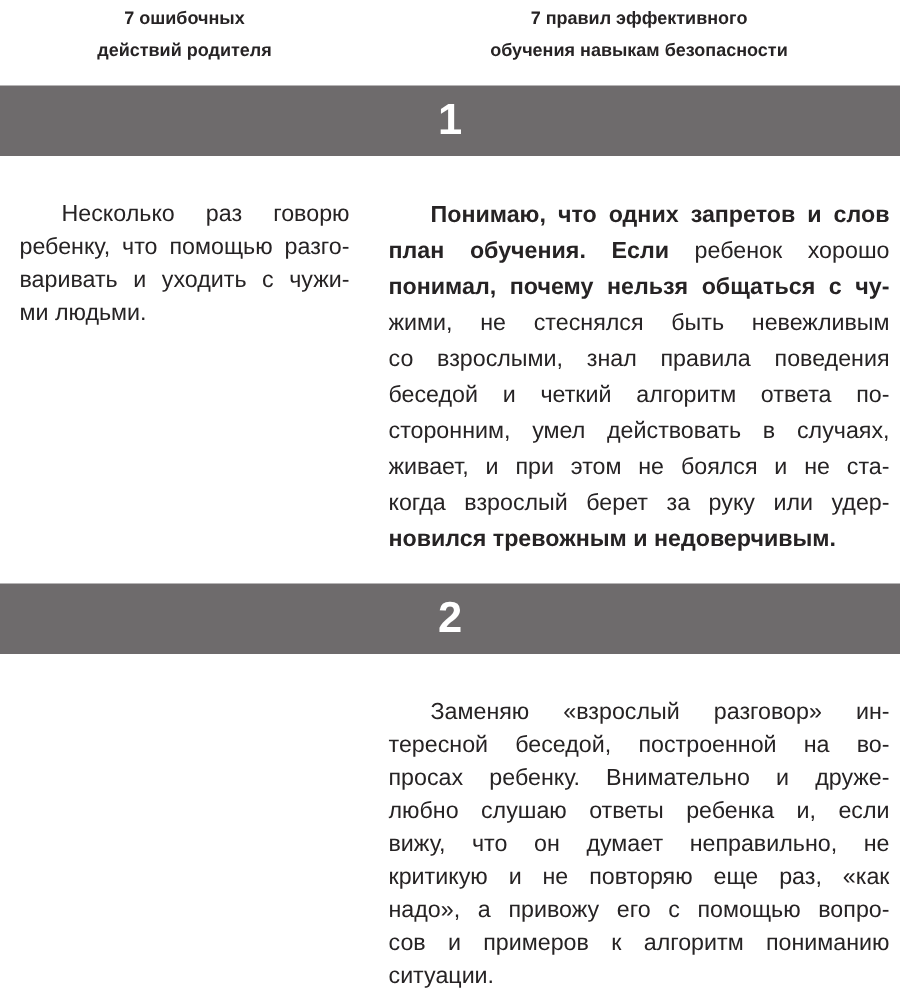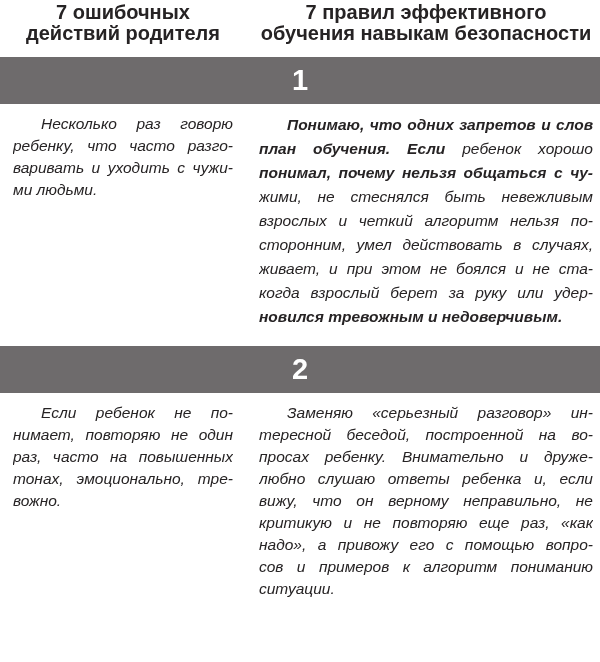--- a/index.html
+++ b/index.html
@@ -5,28 +5,28 @@
   html,body{margin:0;padding:0;}
   body{
     width:600px;height:662px;background:#ffffff;
     font-family:"Liberation Sans","DejaVu Sans",sans-serif;
     color:#262324;overflow:hidden;
   }
   .grid{display:grid;grid-template-columns:13px 220px 26px 334px 7px;}
   .col-left{grid-column:2;}
   .col-right{grid-column:4;}
   .header-row{padding-top:2px;}
-  .hdr{font-weight:bold;font-size:20px;line-height:21px;text-align:center;}
+  .hdr{font-weight:bold;font-size:12px;line-height:21px;text-align:center;}
   .num-bar{
     height:47px;background:#6e6b6c;margin-top:13px;
     display:flex;align-items:center;justify-content:center;
   }
   .section:nth-child(2) .num-bar{margin-top:17px;}
   .num{color:#ffffff;font-size:29px;font-weight:bold;line-height:47px;}
-  .text-row{margin-top:9px;font-style:italic;}
+  .text-row{margin-top:28px;}
   .line{
     font-size:15.5px;line-height:22px;
     text-align:justify;text-align-last:justify;
     overflow:hidden;white-space:normal;
   }
   .sec0 .col-right .line{line-height:24px;}
   .line.nj{text-align-last:left;}
   .line.ind{text-indent:28px;}
   .b{font-weight:bold;}
 </style>
@@ -45,55 +45,49 @@
     </div>
   </div>
   <div id="sections">
       <div class="section sec0">
         <div class="num-bar">
           <span class="num">1</span>
         </div>
         <div class="grid text-row">
           <div class="col-left">
             <div class="line ind"><span>Несколько раз говорю</span></div>
-            <div class="line"><span>ребенку, что часто разго-</span></div>
+            <div class="line"><span>ребенку, что помощью разго-</span></div>
             <div class="line"><span>варивать и уходить с чужи-</span></div>
             <div class="line nj"><span>ми людьми.</span></div>
           </div>
           <div class="col-right">
             <div class="line ind"><span class="b">Понимаю, что одних запретов и слов</span></div>
             <div class="line"><span class="b">план обучения. Если</span><span> ребенок хорошо</span></div>
             <div class="line"><span class="b">понимал, почему нельзя общаться с чу-</span></div>
             <div class="line"><span>жими, не стеснялся быть невежливым</span></div>
-            <div class="line"><span>взрослых и четкий алгоритм нельзя по-</span></div>
+            <div class="line"><span>со взрослыми, знал правила поведения</span></div>
+            <div class="line"><span>беседой и четкий алгоритм ответа по-</span></div>
             <div class="line"><span>сторонним, умел действовать в случаях,</span></div>
             <div class="line"><span>живает, и при этом не боялся и не ста-</span></div>
             <div class="line"><span>когда взрослый берет за руку или удер-</span></div>
             <div class="line nj"><span class="b">новился тревожным и недоверчивым.</span></div>
           </div>
         </div>
       </div>
       <div class="section sec1">
         <div class="num-bar">
           <span class="num">2</span>
         </div>
         <div class="grid text-row">
-          <div class="col-left">
-            <div class="line ind"><span>Если ребенок не по-</span></div>
-            <div class="line"><span>нимает, повторяю не один</span></div>
-            <div class="line"><span>раз, часто на повышенных</span></div>
-            <div class="line"><span>тонах, эмоционально, тре-</span></div>
-            <div class="line nj"><span>вожно.</span></div>
-          </div>
           <div class="col-right">
-            <div class="line ind"><span>Заменяю «серьезный разговор» ин-</span></div>
+            <div class="line ind"><span>Заменяю «взрослый разговор» ин-</span></div>
             <div class="line"><span>тересной беседой, построенной на во-</span></div>
             <div class="line"><span>просах ребенку. Внимательно и друже-</span></div>
             <div class="line"><span>любно слушаю ответы ребенка и, если</span></div>
-            <div class="line"><span>вижу, что он верному неправильно, не</span></div>
+            <div class="line"><span>вижу, что он думает неправильно, не</span></div>
             <div class="line"><span>критикую и не повторяю еще раз, «как</span></div>
             <div class="line"><span>надо», а привожу его с помощью вопро-</span></div>
             <div class="line"><span>сов и примеров к алгоритм пониманию</span></div>
             <div class="line nj"><span>ситуации.</span></div>
           </div>
         </div>
       </div>
     </div>
 </div>
 

